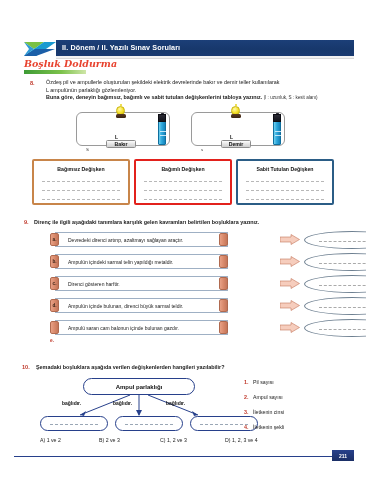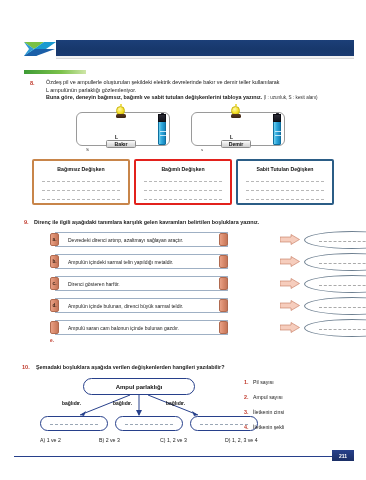--- a/index.html
+++ b/index.html
@@ -177,22 +177,24 @@
 
   <div class="header">
     <svg class="logo" viewBox="0 0 40 22">
       <polygon points="2,4 22,4 12,11 2,4" fill="#7ac143"></polygon>
       <polygon points="2,4 12,11 2,18 7,11 2,4" fill="#2e9ad6"></polygon>
       <polygon points="22,4 34,4 14,18 2,18 22,4" fill="#1a9ad0"></polygon>
       <polygon points="13,11 33,11 14,18 2,18 13,11" fill="#1b5fa8"></polygon>
     </svg>
     <div class="hdr-bar"></div>
     <div class="hdr-bar-under"></div>
-  </div>
-
+    <div class="hdr-title">II. Dönem / II. Yazılı Sınav Soruları</div>
+  </div>
+
+  <div class="sect-title">Boşluk Doldurma</div>
   <div class="sect-rule"></div>
 
   <div class="qnum" style="left:30px; top:80px;">8.</div>
   <div class="qtext" style="left:46px; top:79px; width:312px;">Özdeş pil ve ampullerle oluşturulan şekildeki elektrik devrelerinde bakır ve demir teller kullanılarak</div>
   <div class="qtext" style="left:46px; top:86.5px; width:312px;">L ampulünün parlaklığı gözlemleniyor.</div>
   <div class="qtext" style="left:46px; top:94px; width:316px;">
     <b>Buna göre, deneyin bağımsız, bağımlı ve sabit tutulan değişkenlerini tabloya yazınız.</b>
     <span class="small">(l : uzunluk,  S : kesit alanı)</span>
   </div>
 

